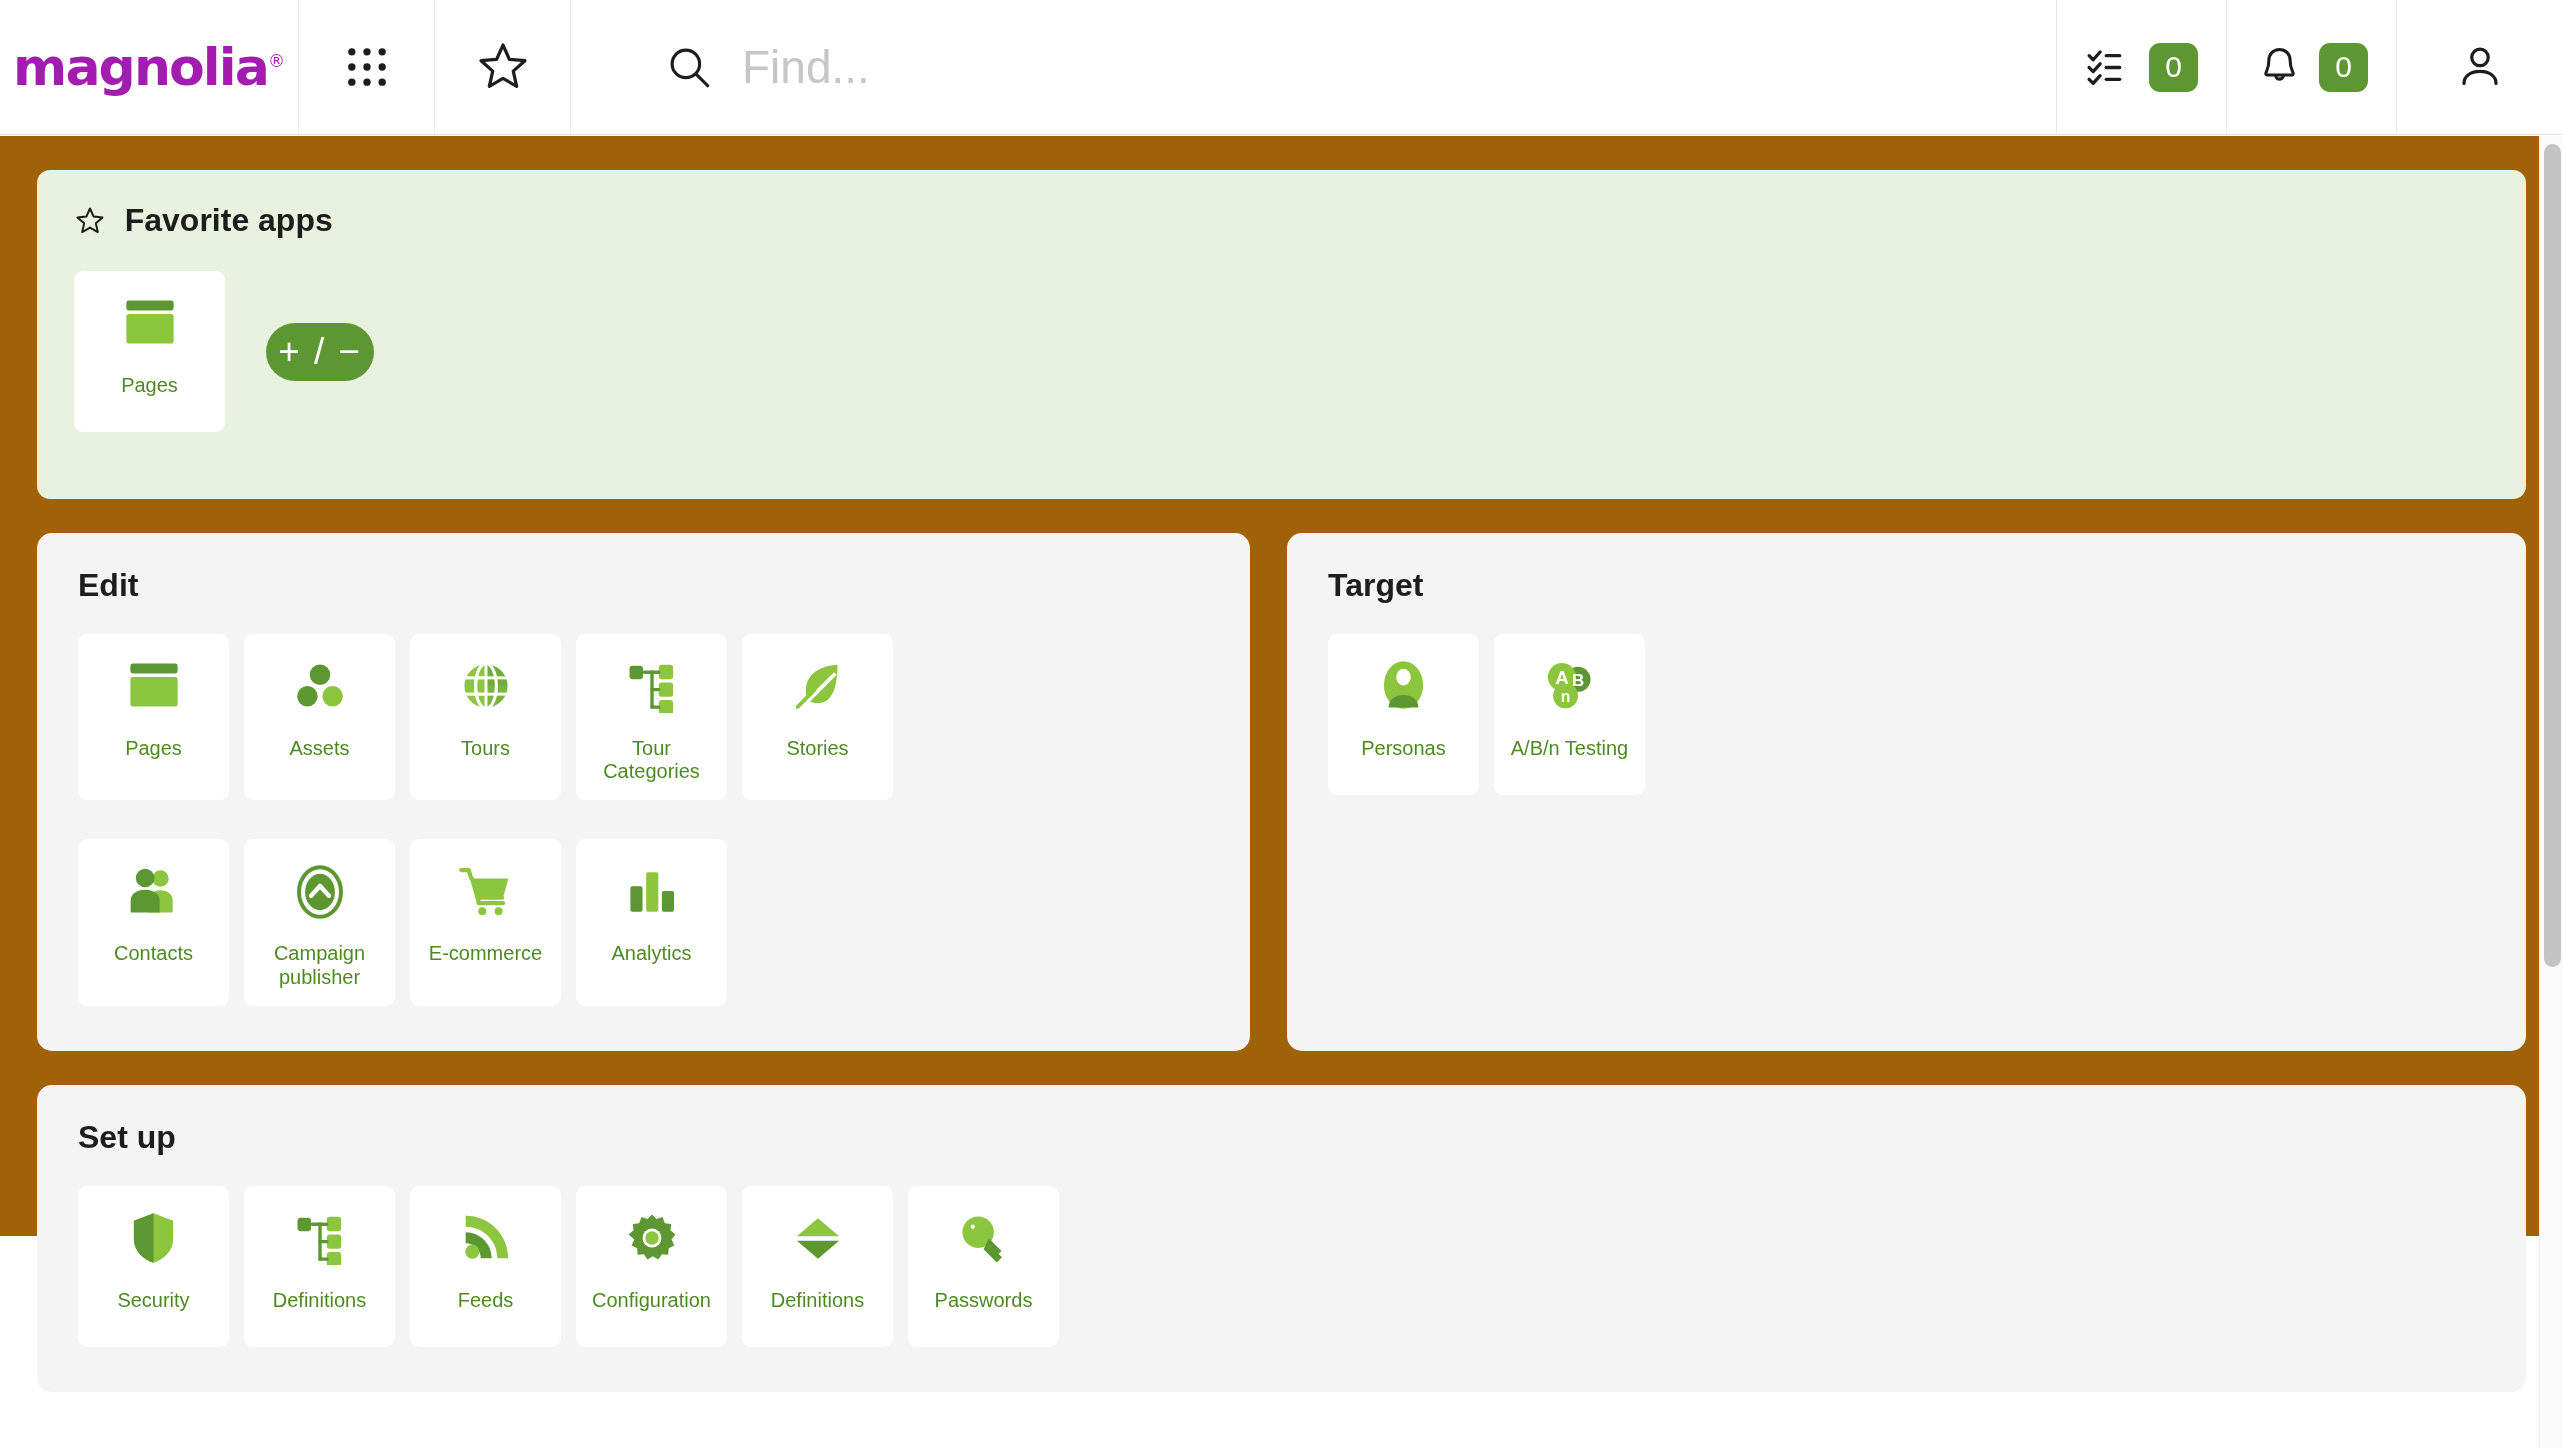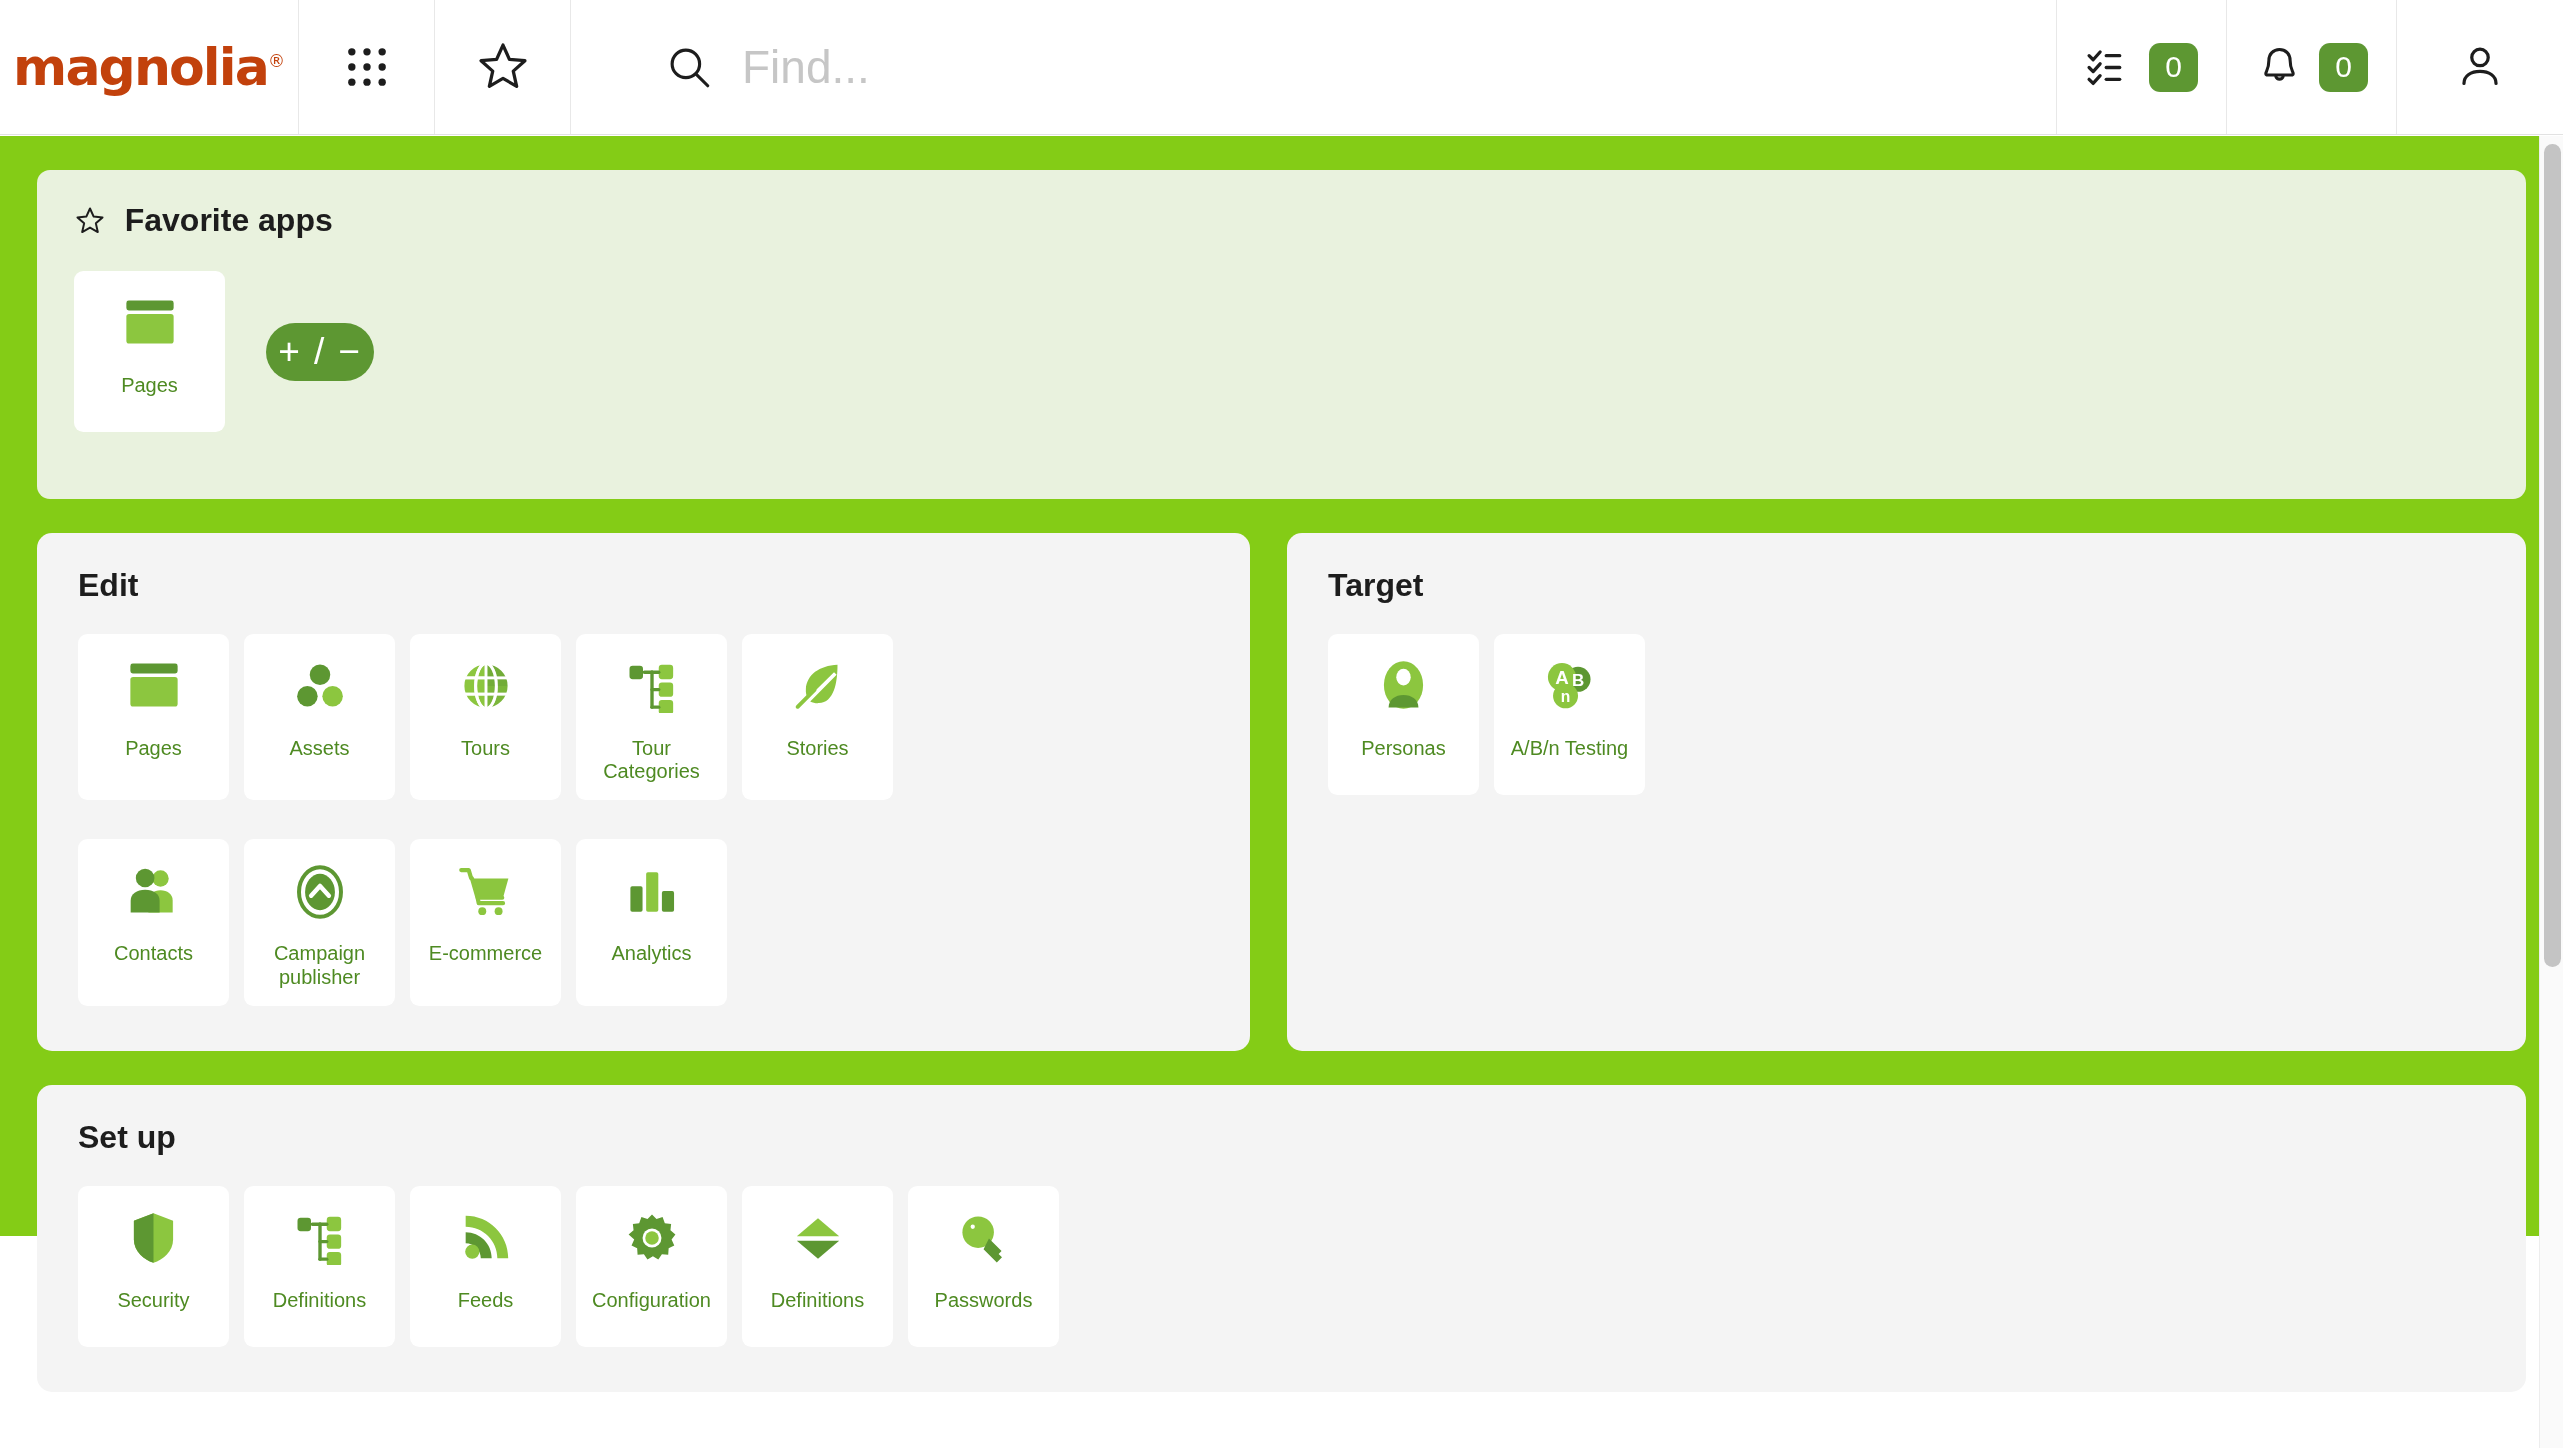--- a/index.html
+++ b/index.html
@@ -40,21 +40,21 @@
     gap: 26px;
     border-right: 1.9px solid #e8e8e8;
   }
   .hdr-right { width: 170px; gap: 15px; }
   .hdr-user  { width: 166px; border-right: none; }
 
   .logo-text {
     font-family: "DejaVu Sans", sans-serif;
     font-size: 52px;
     font-weight: 700;
-    color: #c2410c;
+    color: #a21caf;
     letter-spacing: -1.9px;
     position: relative;
     line-height: 1;
   }
   .logo-text sup {
     font-size: 17px; font-weight: 400;
     vertical-align: super;
     letter-spacing: 0;
   }
 
@@ -76,21 +76,21 @@
     display: flex; align-items: center; justify-content: center;
     font-size: 30px;
     padding: 0 11.2px;
   }
 
   
   .content {
     position: absolute;
     top: 136px; left: 0;
     width: 2563px; height: 1100px;
-    background: #84cc16;
+    background: #a16207;
     padding: 34px 37px 0 37px;
   }
 
   
   .fav-panel {
     background: var(--fav-bg);
     border-radius: 13px;
     height: 329px;
     padding: 32px 37px;
   }

